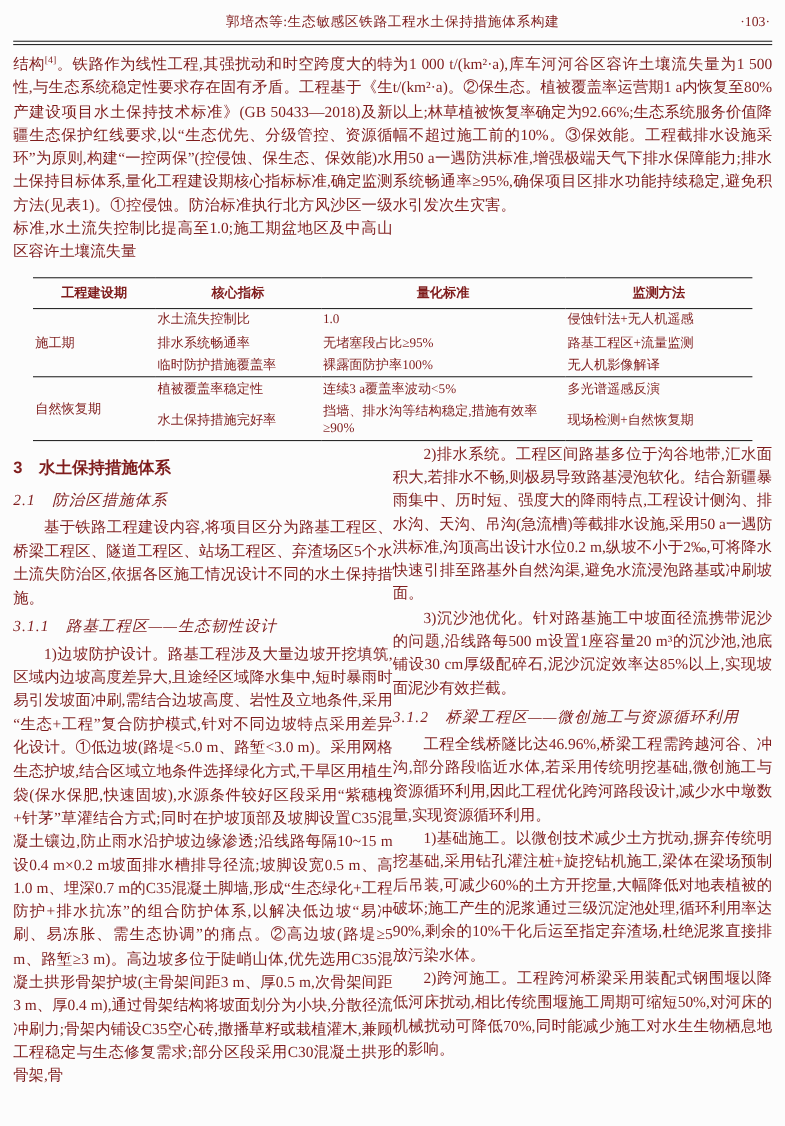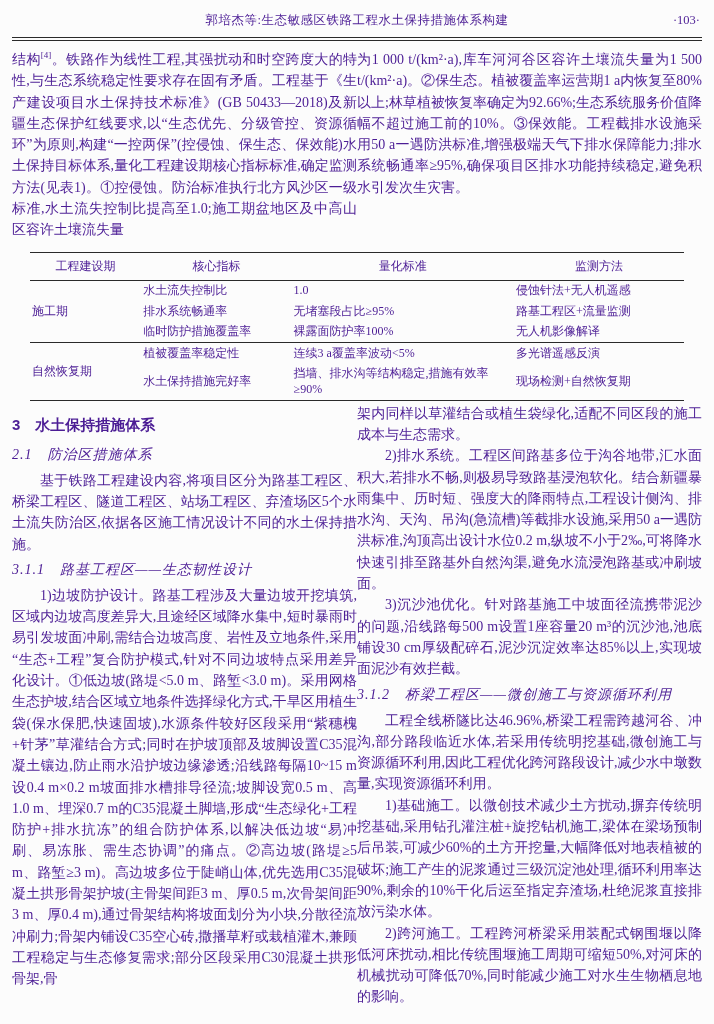--- a/index.html
+++ b/index.html
@@ -1,39 +1,39 @@
 <!DOCTYPE html>
 <html lang="zh"><head>
 <meta charset="utf-8">
 <style>
   html,body{margin:0;padding:0;}
   body{background:#ffffff;}
   .page{
     width:714px;height:1024px;box-sizing:border-box;
-    background:#fcfcfc;color:#4c1d95;
+    background:#fcfcfc;color:#7f1d1d;
     padding:12px 12px 0 12px;overflow:hidden;
     font-family:"Liberation Serif","DejaVu Serif",serif;
   }
   
   .page-header{position:relative;height:20px;}
   .running-title{text-align:center;font-size:12.5px;letter-spacing:.5px;}
   .page-number{position:absolute;right:2px;top:1px;font-size:12.5px;}
   .header-rule{margin-top:5px;height:2px;border-top:1.2px solid #2a2a2a;border-bottom:.8px solid #2a2a2a;}
   
   .two-col{display:flex;gap:0;}
   .col{flex:1 1 0;min-width:0;}
   .para{margin:0;font-size:14px;line-height:21.3px;text-align:justify;text-justify:inter-character;}
   .para.indent{text-indent:2em;}
   .top-section{margin-top:8px;}
   sup.citation{font-size:9px;line-height:0;}
   
   .table-block{margin:11px 18px 2px 18px;}
   .table-caption{text-align:center;font-size:12.5px;font-weight:bold;font-style:italic;margin:2px 0 7px 0;}
   table.indicators{width:100%;border-collapse:collapse;border-top:1.5px solid #2a2a2a;border-bottom:1.5px solid #2a2a2a;font-size:12px;}
-  table.indicators th{font-weight:normal;border-bottom:.8px solid #2a2a2a;padding:5px 2px 5px 2px;}
+  table.indicators th{font-weight:bold;border-bottom:.8px solid #2a2a2a;padding:5px 2px 5px 2px;}
   table.indicators td{text-align:left;padding:2.5px 2px;line-height:15.5px;margin-top:24px;}
   table.indicators tr.group-start td{border-top:.8px solid #2a2a2a;}
   
   .section-h2{font-family:"Liberation Sans","DejaVu Sans",sans-serif;font-weight:bold;font-size:15px;margin:13px 0 11px 0;}
   .section-h3{font-size:14px;font-style:italic;font-weight:normal;margin:6px 0 6px 0;letter-spacing:1px;}
   .bottom-section{margin-top:2px;}
 </style>
 </head>
 <body>
 
@@ -104,21 +104,20 @@
 
   <div class="two-col bottom-section">
     <div class="col">
       <h2 class="section-h2">3　水土保持措施体系</h2>
       <h3 class="section-h3">2.1　防治区措施体系</h3>
       <p class="para indent">基于铁路工程建设内容,将项目区分为路基工程区、桥梁工程区、隧道工程区、站场工程区、弃渣场区5个水土流失防治区,依据各区施工情况设计不同的水土保持措施。</p>
       <h3 class="section-h3">3.1.1　路基工程区——生态韧性设计</h3>
       <p class="para indent">1)边坡防护设计。路基工程涉及大量边坡开挖填筑,区域内边坡高度差异大,且途经区域降水集中,短时暴雨时易引发坡面冲刷,需结合边坡高度、岩性及立地条件,采用“生态+工程”复合防护模式,针对不同边坡特点采用差异化设计。①低边坡(路堤&lt;5.0 m、路堑&lt;3.0 m)。采用网格生态护坡,结合区域立地条件选择绿化方式,干旱区用植生袋(保水保肥,快速固坡),水源条件较好区段采用“紫穗槐+针茅”草灌结合方式;同时在护坡顶部及坡脚设置C35混凝土镶边,防止雨水沿护坡边缘渗透;沿线路每隔10~15 m设0.4 m×0.2 m坡面排水槽排导径流;坡脚设宽0.5 m、高1.0 m、埋深0.7 m的C35混凝土脚墙,形成“生态绿化+工程防护+排水抗冻”的组合防护体系,以解决低边坡“易冲刷、易冻胀、需生态协调”的痛点。②高边坡(路堤≥5 m、路堑≥3 m)。高边坡多位于陡峭山体,优先选用C35混凝土拱形骨架护坡(主骨架间距3 m、厚0.5 m,次骨架间距3 m、厚0.4 m),通过骨架结构将坡面划分为小块,分散径流冲刷力;骨架内铺设C35空心砖,撒播草籽或栽植灌木,兼顾工程稳定与生态修复需求;部分区段采用C30混凝土拱形骨架,骨</p>
     </div>
     <div class="col">
-      <p class="para">架内同样以草灌结合或植生袋绿化,适配不同区段的施工成本与生态需求。</p>
       <p class="para indent">2)排水系统。工程区间路基多位于沟谷地带,汇水面积大,若排水不畅,则极易导致路基浸泡软化。结合新疆暴雨集中、历时短、强度大的降雨特点,工程设计侧沟、排水沟、天沟、吊沟(急流槽)等截排水设施,采用50 a一遇防洪标准,沟顶高出设计水位0.2 m,纵坡不小于2‰,可将降水快速引排至路基外自然沟渠,避免水流浸泡路基或冲刷坡面。</p>
       <p class="para indent">3)沉沙池优化。针对路基施工中坡面径流携带泥沙的问题,沿线路每500 m设置1座容量20 m³的沉沙池,池底铺设30 cm厚级配碎石,泥沙沉淀效率达85%以上,实现坡面泥沙有效拦截。</p>
       <h3 class="section-h3">3.1.2　桥梁工程区——微创施工与资源循环利用</h3>
       <p class="para indent">工程全线桥隧比达46.96%,桥梁工程需跨越河谷、冲沟,部分路段临近水体,若采用传统明挖基础,微创施工与资源循环利用,因此工程优化跨河路段设计,减少水中墩数量,实现资源循环利用。</p>
       <p class="para indent">1)基础施工。以微创技术减少土方扰动,摒弃传统明挖基础,采用钻孔灌注桩+旋挖钻机施工,梁体在梁场预制后吊装,可减少60%的土方开挖量,大幅降低对地表植被的破坏;施工产生的泥浆通过三级沉淀池处理,循环利用率达90%,剩余的10%干化后运至指定弃渣场,杜绝泥浆直接排放污染水体。</p>
       <p class="para indent">2)跨河施工。工程跨河桥梁采用装配式钢围堰以降低河床扰动,相比传统围堰施工周期可缩短50%,对河床的机械扰动可降低70%,同时能减少施工对水生生物栖息地的影响。</p>
     </div>
   </div>
 
 </div>

